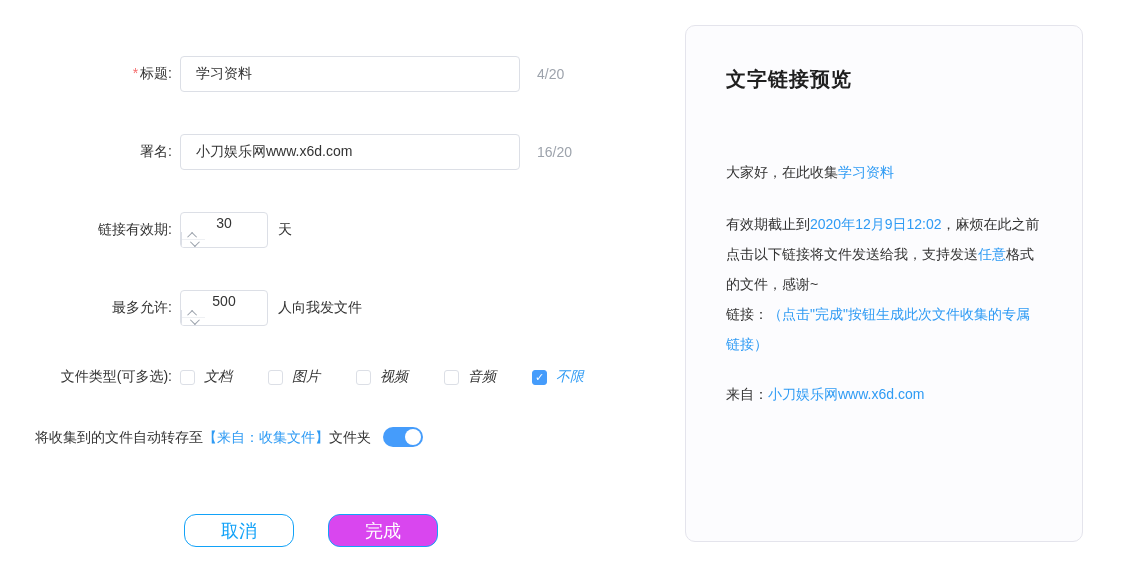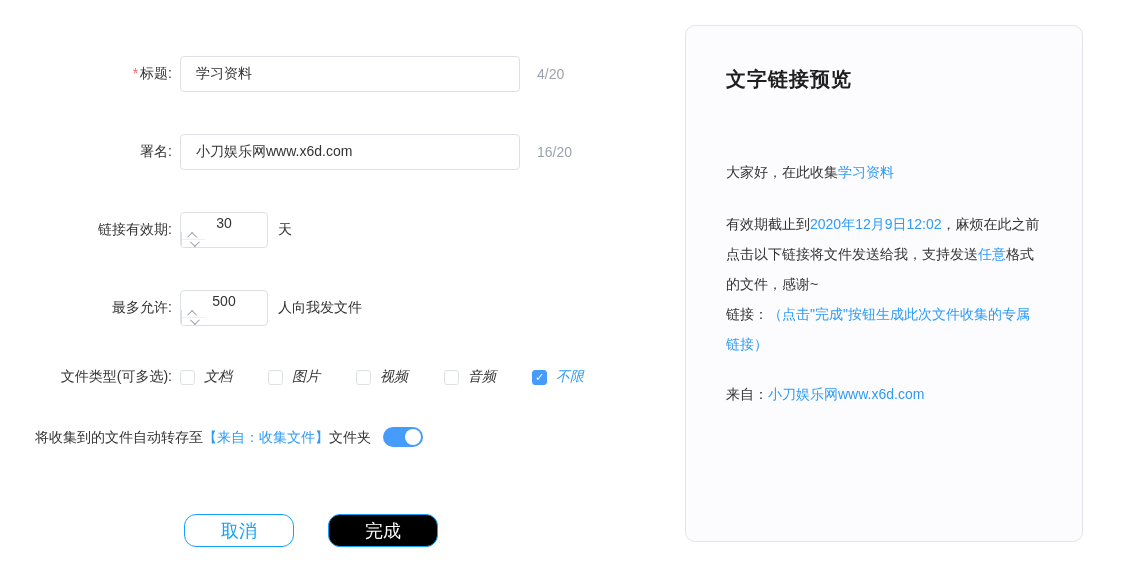--- a/index.html
+++ b/index.html
@@ -63,21 +63,21 @@
   }
   .toggle.on .toggle-knob { left: auto; right: 2px; }
 
   .buttons-row { display: flex; margin-left: 149px; }
   .btn {
     width: 110px; height: 33px; border-radius: 12px; font-size: 18px;
     display: flex; align-items: center; justify-content: center; cursor: pointer;
     font-family: inherit;
   }
   .btn-cancel { background: #ffffff; border: 1px solid #12a2f8; color: #12a2f8; margin-right: 34px; }
-  .btn-primary { background: #000000; border: 1px solid #12a2f8; color: #ffffff; }
+  .btn-primary { background: #d946ef; border: 1px solid #12a2f8; color: #ffffff; }
 
   
   .preview-card {
     width: 398px; height: 517px; flex: none; margin-top: 25px;
     border: 1px solid #e4e4ec; border-radius: 10px; background: #fcfcfe;
     padding: 40px;
   }
   .preview-title { font-size: 20px; font-weight: bold; color: #1f1f1f; margin-bottom: 64px; letter-spacing: 1px; }
   .preview-p { line-height: 30px; color: #333; }
   .p-greeting { margin-bottom: 22px; }

